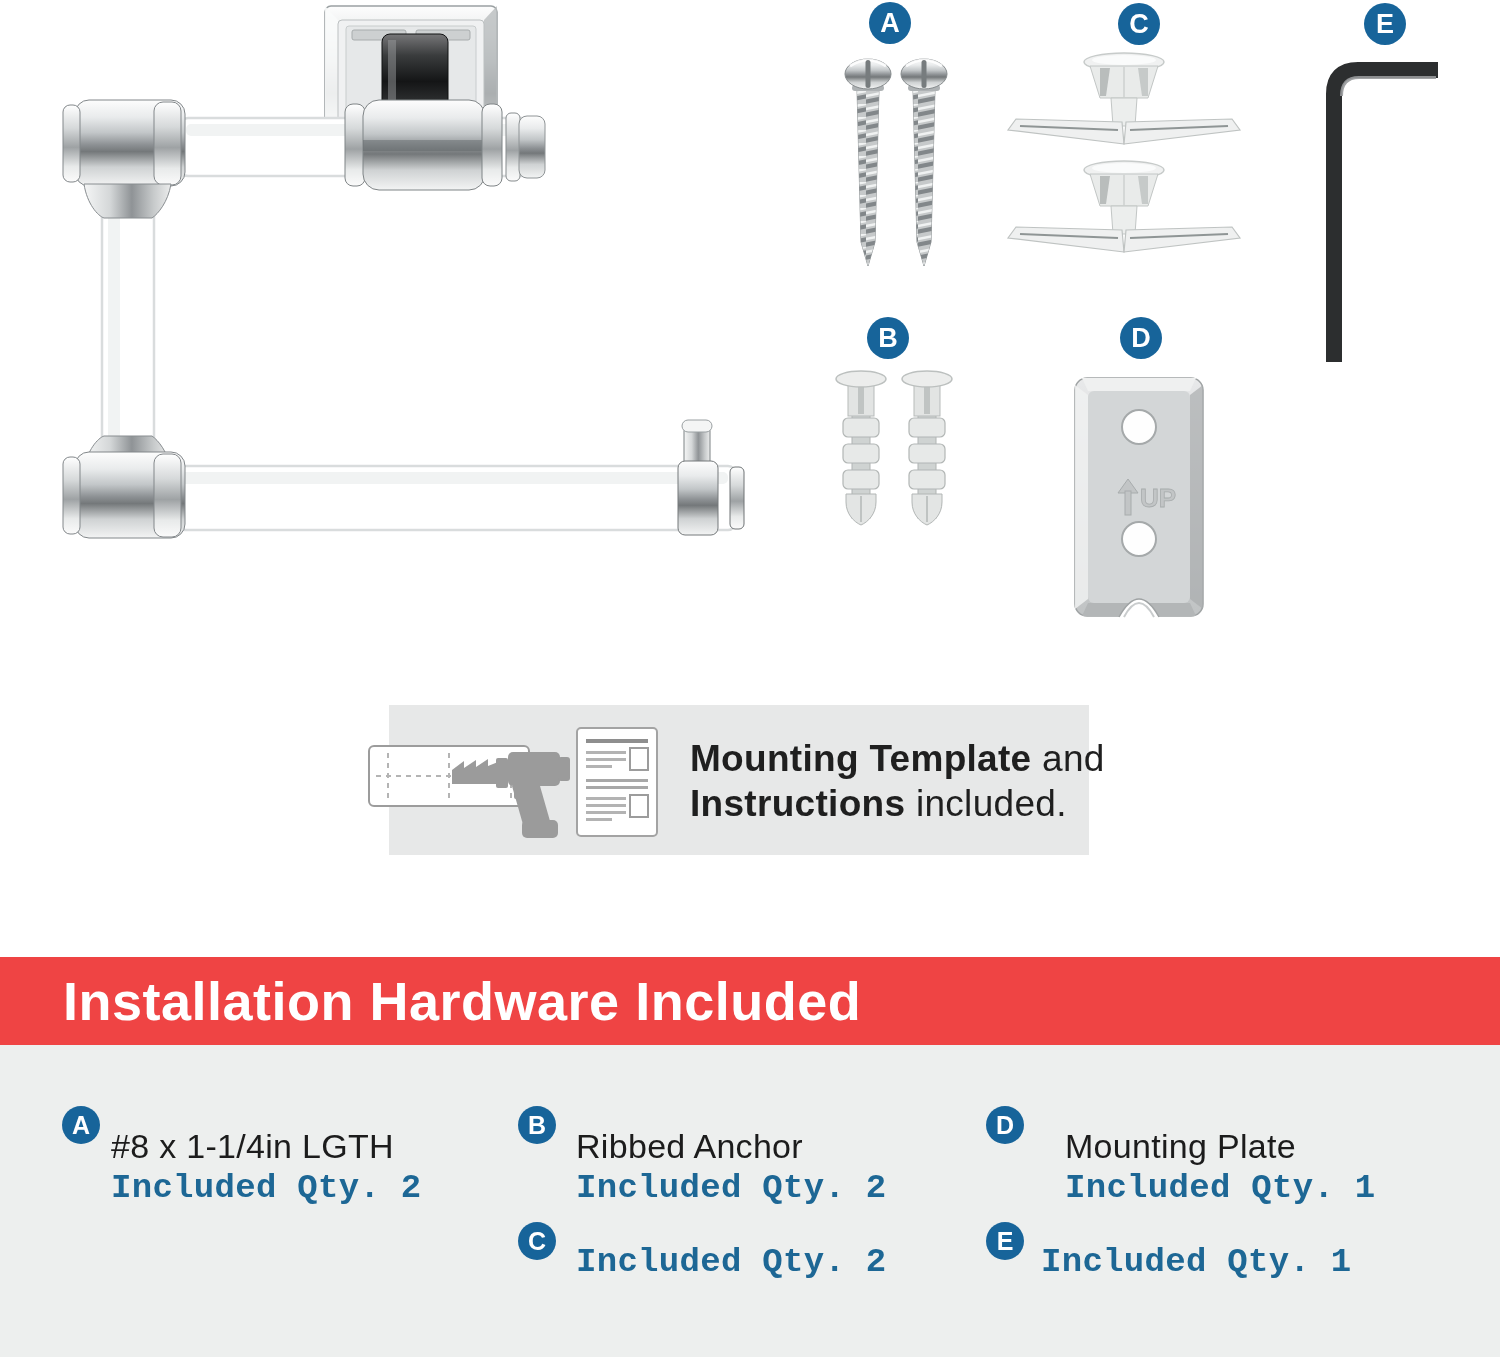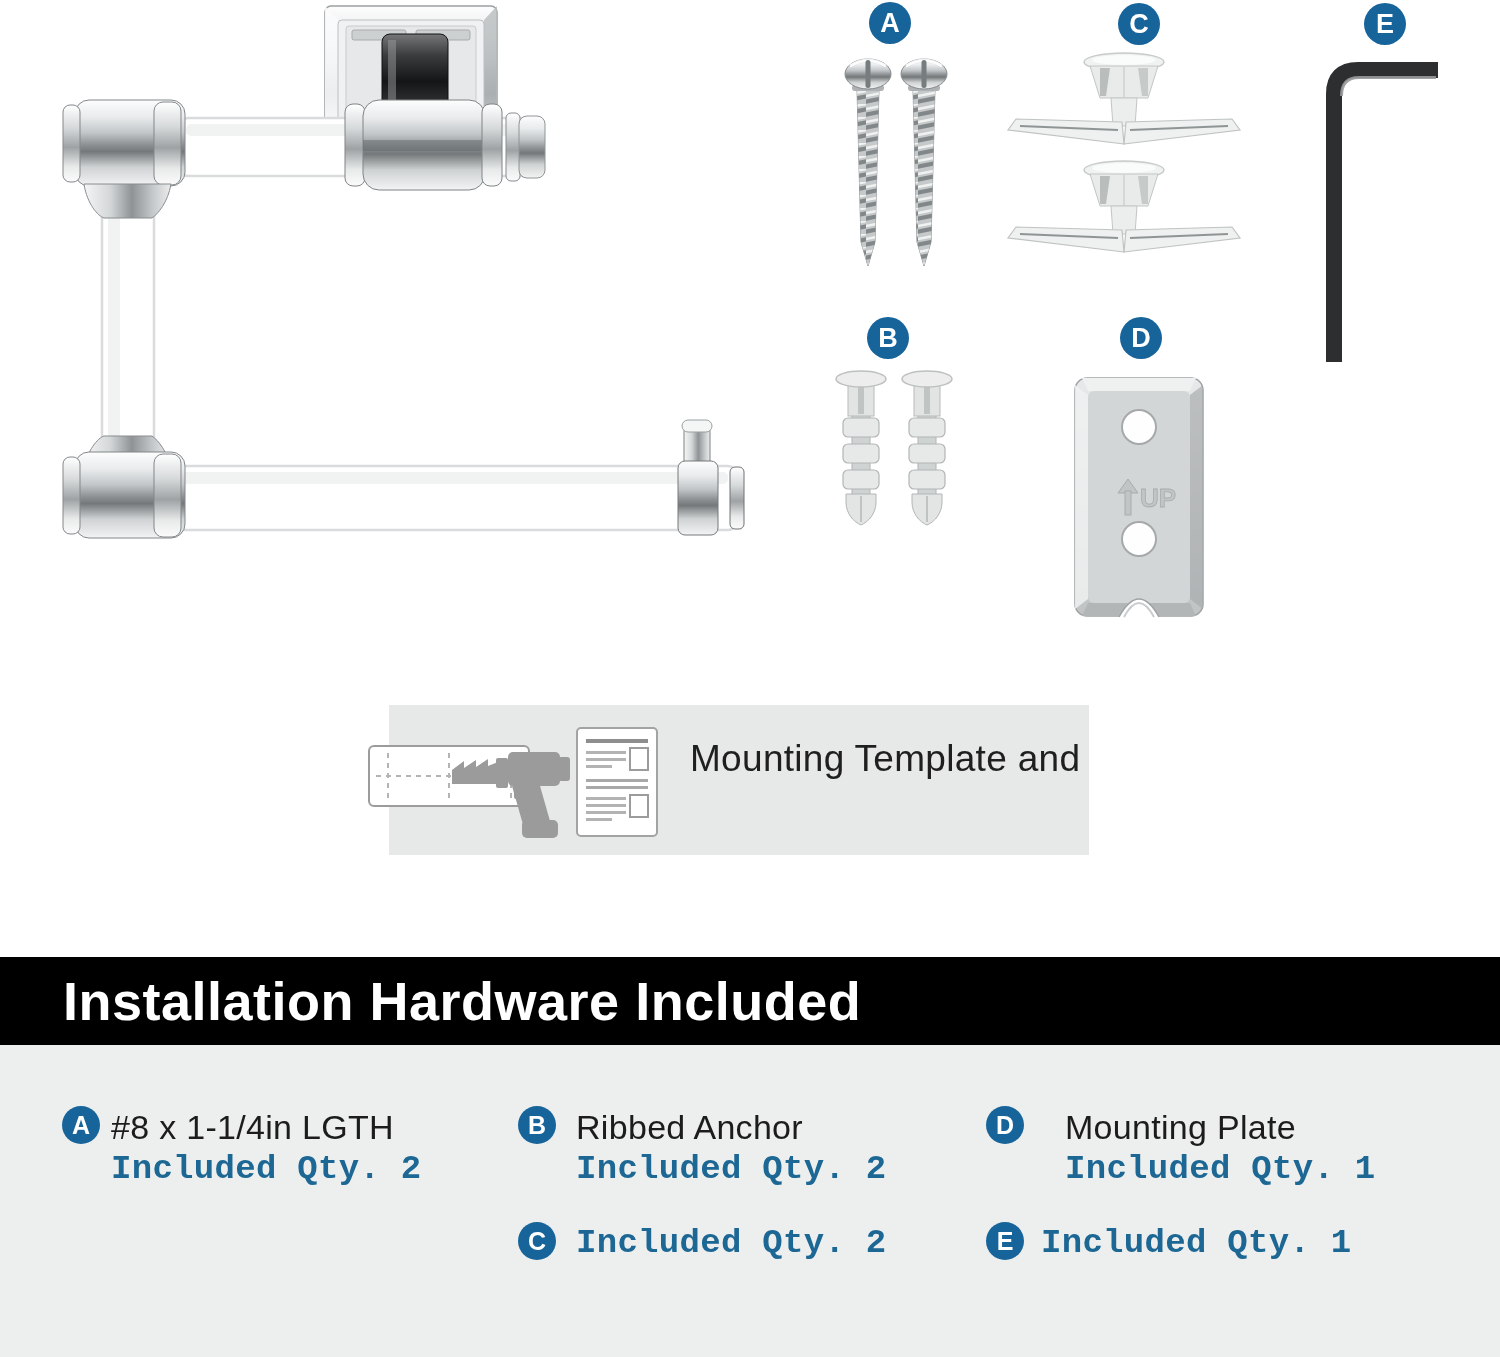--- a/index.html
+++ b/index.html
@@ -3,30 +3,30 @@
 <meta charset="utf-8">
 <style>
   html,body{margin:0;padding:0;background:#ffffff;}
   .page{position:relative;width:1500px;height:1357px;background:#ffffff;overflow:hidden;
         font-family:"Liberation Sans",sans-serif;}
   .abs{position:absolute;}
   .badge{position:absolute;border-radius:50%;background:#17649a;color:#fff;
          display:flex;align-items:center;justify-content:center;font-weight:700;}
   .badge.lg{width:42px;height:42px;font-size:27px;}
   .badge.sm{width:38px;height:38px;font-size:25px;}
-  .header-bar{position:absolute;left:0;top:957px;width:1500px;height:88px;background:#000000;}
+  .header-bar{position:absolute;left:0;top:957px;width:1500px;height:88px;background:#ef4444;}
   .header-title{position:absolute;left:63px;top:0;height:88px;line-height:88px;
                 color:#ffffff;font-size:54px;font-weight:700;letter-spacing:.5px;white-space:nowrap;}
   .section-bg{position:absolute;left:0;top:1045px;width:1500px;height:312px;background:#edefee;}
   .banner{position:absolute;left:389px;top:705px;width:700px;height:150px;background:#e7e8e8;}
   .banner-text{position:absolute;left:690px;top:736px;width:420px;font-size:37px;line-height:45px;
                color:#1f1f1f;letter-spacing:.3px;white-space:nowrap;}
-  .b{font-weight:400;}
+  .b{font-weight:700;}
   .legend-text{position:absolute;font-size:34px;line-height:42px;color:#1c1c1c;
-               letter-spacing:.3px;white-space:nowrap;}
+               letter-spacing:.3px;white-space:nowrap;margin-top:19px;}
   .qty{color:#1d6795;font-weight:700;font-family:Liberation Mono, monospace;}
   svg{display:block;}
 </style>
 </head>
 <body>
 
 <div class="page">
 
   <svg width="0" height="0" style="position:absolute" aria-hidden="true">
     <defs>
@@ -277,20 +277,21 @@
     <rect x="10" y="59" width="62" height="3" fill="#a8a8a8"></rect>
     <rect x="10" y="70" width="40" height="3" fill="#b3b3b3"></rect>
     <rect x="10" y="77" width="40" height="3" fill="#b3b3b3"></rect>
     <rect x="10" y="84" width="40" height="3" fill="#b3b3b3"></rect>
     <rect x="10" y="91" width="26" height="3" fill="#b3b3b3"></rect>
     <rect x="54" y="68" width="18" height="22" fill="none" stroke="#9c9c9c" stroke-width="2"></rect>
   </svg>
 
   <div class="banner-text">
     <div><span class="b">Mounting Template</span><span> and</span></div>
+    <div><span class="b">Instructions</span><span> included.</span></div>
   </div>
 
   <div class="header-bar">
     <div class="header-title">Installation Hardware Included</div>
   </div>
 
   <div class="section-bg"></div>
 
   <div class="badge sm" style="left:62px;top:1106px">
       <span>A</span>

